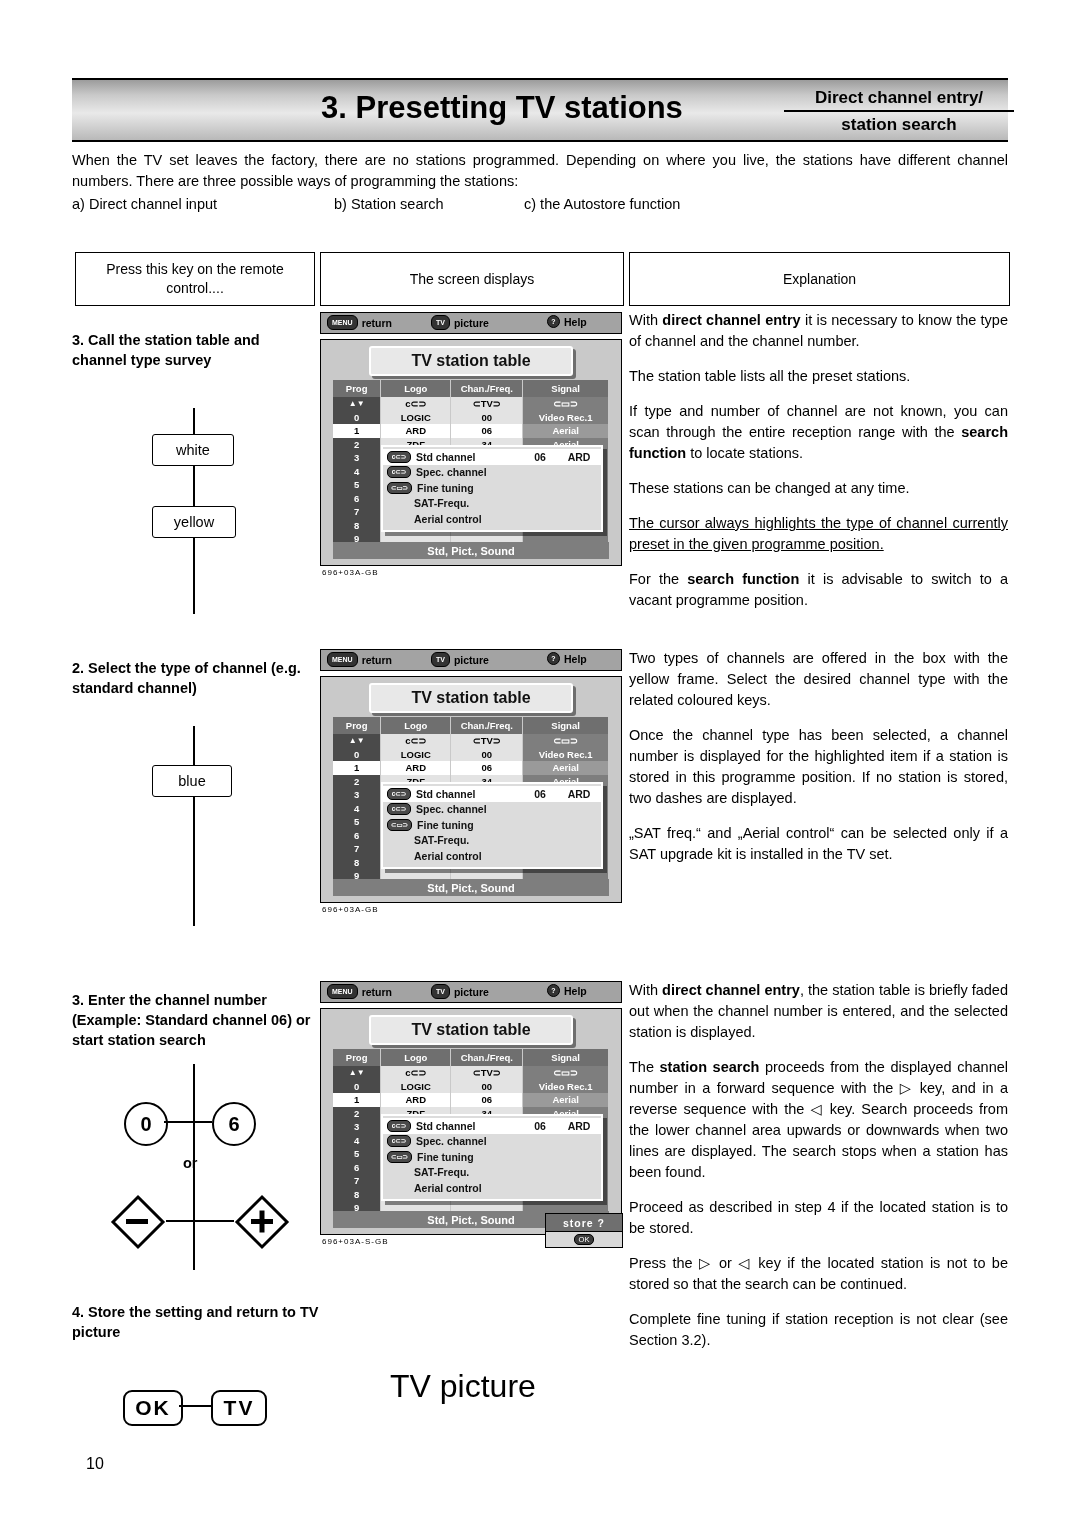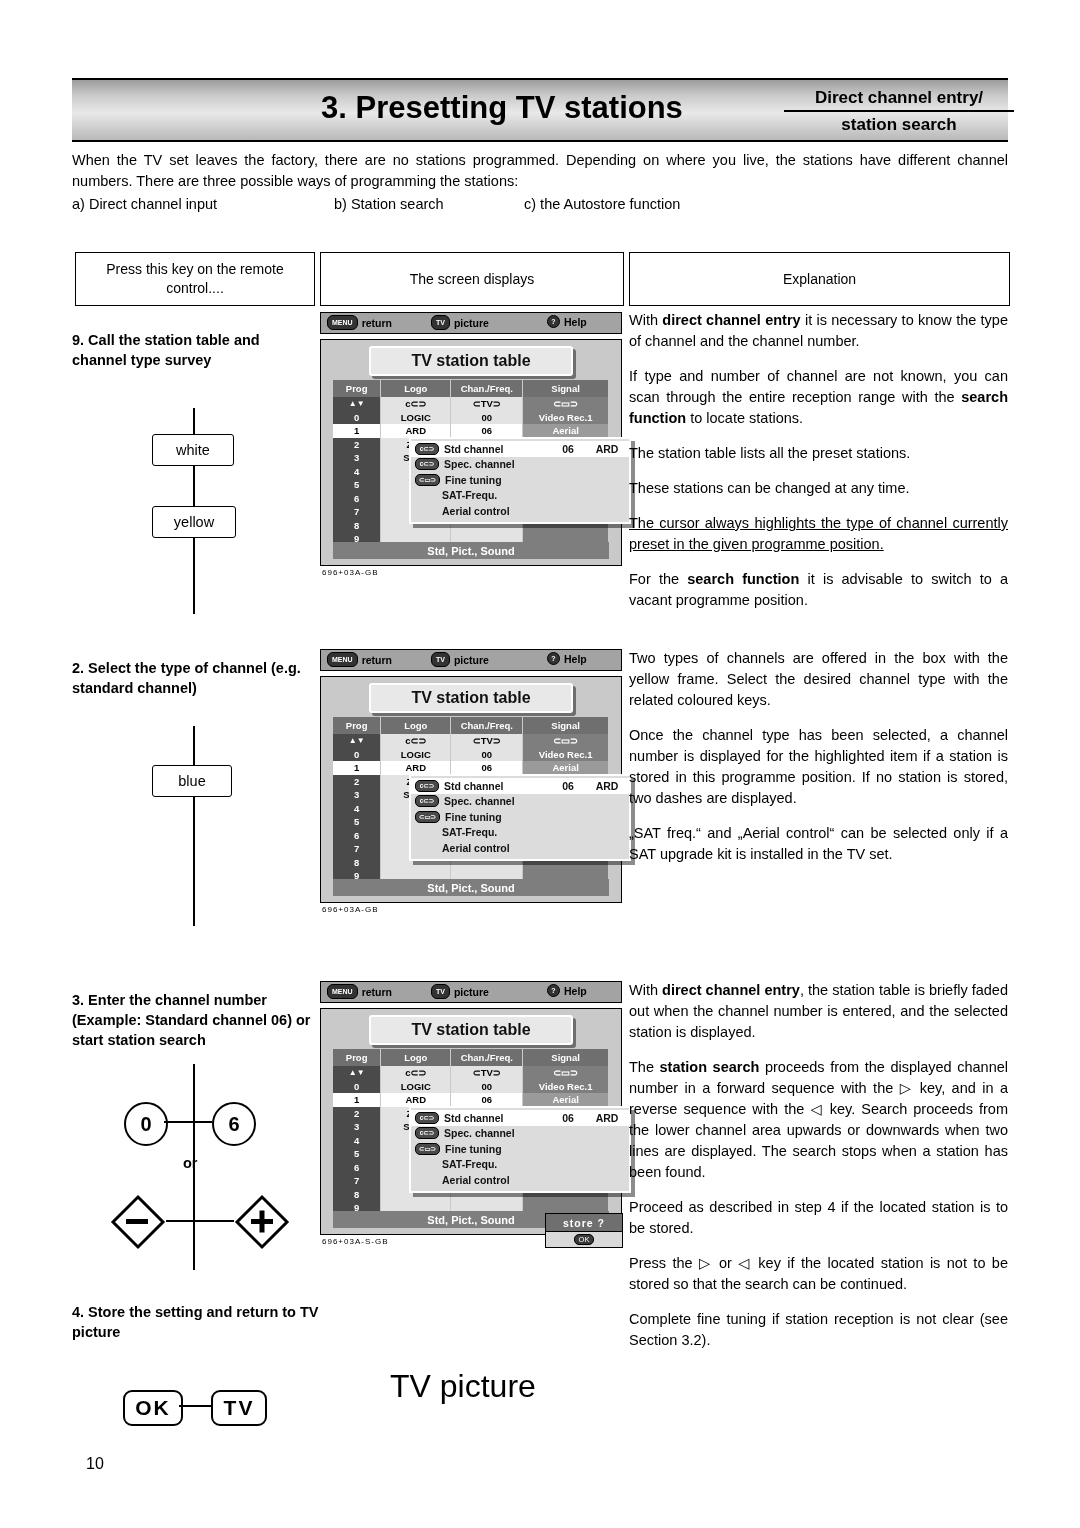--- a/index.html
+++ b/index.html
@@ -90,22 +90,22 @@
   .tblrow div{display:flex;align-items:center;justify-content:center;border-right:1px solid #c9c9c9;}
   .tblrow .c-prog{background:#4a4a4a;color:#fff;}
   .tblrow .c-logo{background:#e3e3e3;color:#000;}
   .tblrow .c-chan{background:#e3e3e3;color:#000;}
   .tblrow .c-sig{background:#7e7e7e;color:#fff;}
   .tblrow.hl .c-logo,.tblrow.hl .c-chan{background:#ffffff;}
   .tblrow.hl .c-prog{background:#ffffff;color:#000;}
   .tblrow.hl .c-sig{background:#9a9a9a;}
   .arrowrow .c-prog{font-size:8px;}
 
-  .popup{position:absolute;left:60px;top:97px;width:218px;background:#dcdcdc;border:2px solid #fff;
-    box-shadow:4px 4px 0 rgba(0,0,0,.45);padding:2px 0 3px 0;margin-left:28px;}
+  .popup{position:absolute;left:60px;top:105px;width:218px;background:#dcdcdc;border:2px solid #fff;
+    box-shadow:4px 4px 0 rgba(0,0,0,.45);padding:2px 0 3px 0;}
   .popup .pr{display:flex;align-items:center;height:15.5px;font-size:10.5px;font-weight:bold;padding-left:4px;color:#111;}
   .popup .pr.sel{background:#ffffff;}
   .pchip{display:inline-flex;align-items:center;justify-content:center;border:1px solid #000;border-radius:5px;
     background:#4a4a4a;color:#fff;font-size:6.5px;padding:0 3px;height:10px;margin-right:5px;min-width:16px;}
   .pchip.blank{background:transparent;border:none;}
   .pname{flex:1;}
   .pnum{width:34px;text-align:center;}
   .pval{width:44px;text-align:center;}
 
   .botbar{position:absolute;left:12px;bottom:6px;width:276px;height:17px;background:#7e7e7e;color:#fff;
@@ -142,21 +142,21 @@
   <div class="abc">
     <span class="a">a) Direct channel input</span>
     <span class="b">b) Station search</span>
     <span class="c">c) the Autostore function</span>
   </div>
 
   <div class="colhead ch1">Press this key on the remote control....</div>
   <div class="colhead ch2">The screen displays</div>
   <div class="colhead ch3">Explanation</div>
 
-  <div class="step s1">9. Call the station table and channel type survey</div>
+  <div class="step s1">3. Call the station table and channel type survey</div>
   <div class="vline" style="left:193px;top:408px;height:206px;"></div>
   <div class="keybox" style="left:152px;top:434px;width:80px;height:30px;">white</div>
   <div class="keybox" style="left:152px;top:506px;width:82px;height:30px;">yellow</div>
 
   <div class="step s2">2. Select the type of channel (e.g. standard channel)</div>
   <div class="vline" style="left:193px;top:726px;height:200px;"></div>
   <div class="keybox" style="left:152px;top:765px;width:78px;height:30px;">blue</div>
 
   <div class="step s3">3. Enter the channel number (Example: Standard channel 06) or start station search</div>
   <div class="vline" style="left:193px;top:1064px;height:206px;"></div>
@@ -560,22 +560,22 @@
         <div class="storebot">
           <span>OK</span>
         </div>
       </div>
     </div>
     <div class="code" style="top:256px;">696+03A-S-GB</div>
   </div>
 
   <div class="expl" style="top:310px;">
     <p style="margin:0 0 14px 0;">With <b>direct channel entry</b> it is necessary to know the type of channel and the channel number.</p>
+    <p style="margin:0 0 14px 0;">The station table lists all the preset stations.</p>
     <p style="margin:0 0 14px 0;">If type and number of channel are not known, you can scan through the entire reception range with the <b>search function</b> to locate stations.</p>
-    <p style="margin:0 0 14px 0;">The station table lists all the preset stations.</p>
     <p style="margin:0 0 14px 0;">These stations can be changed at any time.</p>
     <p style="margin:0 0 14px 0;text-decoration:underline;">The cursor always highlights the type of channel currently preset in the given programme position.</p>
     <p style="margin:0 0 0 0;">For the <b>search function</b> it is advisable to switch to a vacant programme position.</p>
   </div>
 
   <div class="expl" style="top:648px;">
     <p style="margin:0 0 14px 0;">Two types of channels are offered in the box with the yellow frame. Select the desired channel type with the related coloured keys.</p>
     <p style="margin:0 0 14px 0;">Once the channel type has been selected, a channel number is displayed for the highlighted item if a station is stored in this programme position. If no station is stored, two dashes are displayed.</p>
     <p style="margin:0;">„SAT freq.“ and „Aerial control“ can be selected only if a SAT upgrade kit is installed in the TV set.</p>
   </div>

